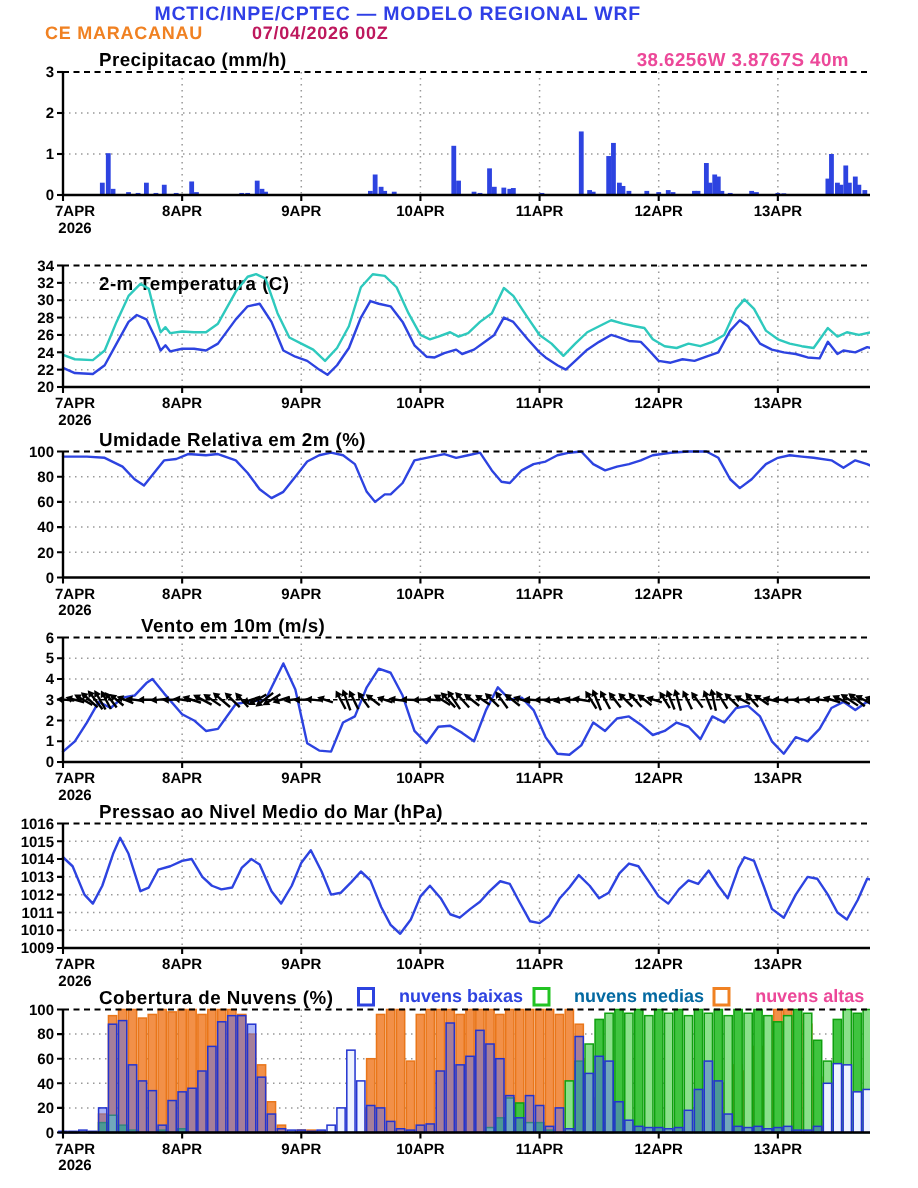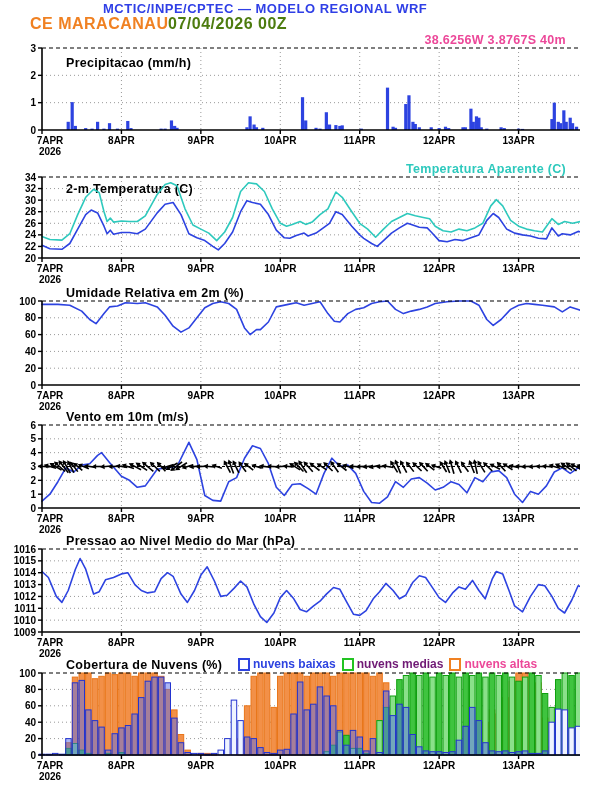--- a/index.html
+++ b/index.html
@@ -1,56 +1,55 @@
 <!DOCTYPE html>
 <html><head>
 <meta charset="utf-8">
 <style>
   html,body{margin:0;padding:0;background:#fff;}
   #page{position:relative;width:580px;height:792px;background:#fff;overflow:hidden;
         font-family:"Liberation Sans",sans-serif;font-weight:700;}
   .hdr1{position:absolute;left:103px;top:1px;font-size:13px;letter-spacing:.5px;}
-  .hdr2{position:absolute;top:15px;font-size:16px;letter-spacing:.5px;}
+  .hdr2{position:absolute;top:15px;font-size:12px;letter-spacing:.5px;}
   .ptitle{position:absolute;left:66px;font-size:12.5px;color:#000;letter-spacing:.3px;background:transparent;}
   .prlabel{position:absolute;right:14px;font-size:12.5px;letter-spacing:.3px;}
   .panel-svg{position:absolute;left:0;}
   .legend-row{position:absolute;left:238px;font-size:12px;display:flex;align-items:center;gap:6px;}
-  .lg-item{display:flex;align-items:center;gap:3px;}
+  .lg-item{display:flex;align-items:center;gap:16px;}
   .lg-box{display:inline-block;width:8px;height:9px;background:#fff;border:2px solid #000;}
   text{font-family:"Liberation Sans",sans-serif;font-weight:700;fill:#000;}
 </style>
 </head>
 <body>
 
 <div id="page">
   <div class="hdr1" style="color: rgb(47, 63, 230);">MCTIC/INPE/CPTEC — MODELO REGIONAL WRF</div>
   <div class="hdr2" style="left: 30px; color: rgb(240, 129, 34);">CE MARACANAU</div>
-  <div class="hdr2" style="left: 168px; color: #4d7c0f;">07/04/2026 00Z</div>
+  <div class="hdr2" style="left: 168px; color: #be185d;">07/04/2026 00Z</div>
 
-  <span class="ptitle" style="top:33px;margin-top:23px;">Precipitacao (mm/h)</span>
+  <span class="ptitle" style="top:33px;">Precipitacao (mm/h)</span>
   <span class="prlabel" style="top: 33px; color: #ec4899;" id="loc-label">38.6256W 3.8767S 40m</span>
 
   <span class="ptitle" style="top:162px;margin-top:20px;">2-m Temperatura (C)</span>
-  <span class="prlabel" style="top: 162px; color: rgb(46, 201, 189);" id="appt-label">Temperatura Aparente (C)</span>
 
   <span class="ptitle" style="top:286px;">Umidade Relativa em 2m (%)</span>
 
-  <span class="ptitle" style="top:410px;">Vento em 10m (m/s)</span>
+  <span class="ptitle" style="top:410px;margin-left:28px;">Vento em 10m (m/s)</span>
 
   <span class="ptitle" style="top:658px;">Cobertura de Nuvens (%)</span>
 
   <span class="ptitle" style="top:534px;">Pressao ao Nivel Medio do Mar (hPa)</span>
   <div class="legend-row" style="top:657px;">
     <span class="lg-item">
       <span class="lg-box" style="border-color: rgb(45, 67, 224);"></span>
       <span style="color: rgb(45, 67, 224);">nuvens baixas</span>
     </span>
     <span class="lg-item">
       <span class="lg-box" style="border-color: rgb(34, 195, 34);"></span>
-      <span style="color: #701a75;">nuvens medias</span>
+      <span style="color: #0369a1;">nuvens medias</span>
     </span>
     <span class="lg-item">
       <span class="lg-box" style="border-color: rgb(240, 129, 34);"></span>
       <span style="color: #ec4899;">nuvens altas</span>
     </span>
   </div>
 
   <svg id="p0" class="panel-svg" width="612" height="136" viewBox="0 0 612 136" style="top: 28px;">
       <g>
         <line x1="121.42857142857143" y1="20" x2="121.42857142857143" y2="102" stroke="#999999" stroke-width="1" stroke-dasharray="1 3"></line>

